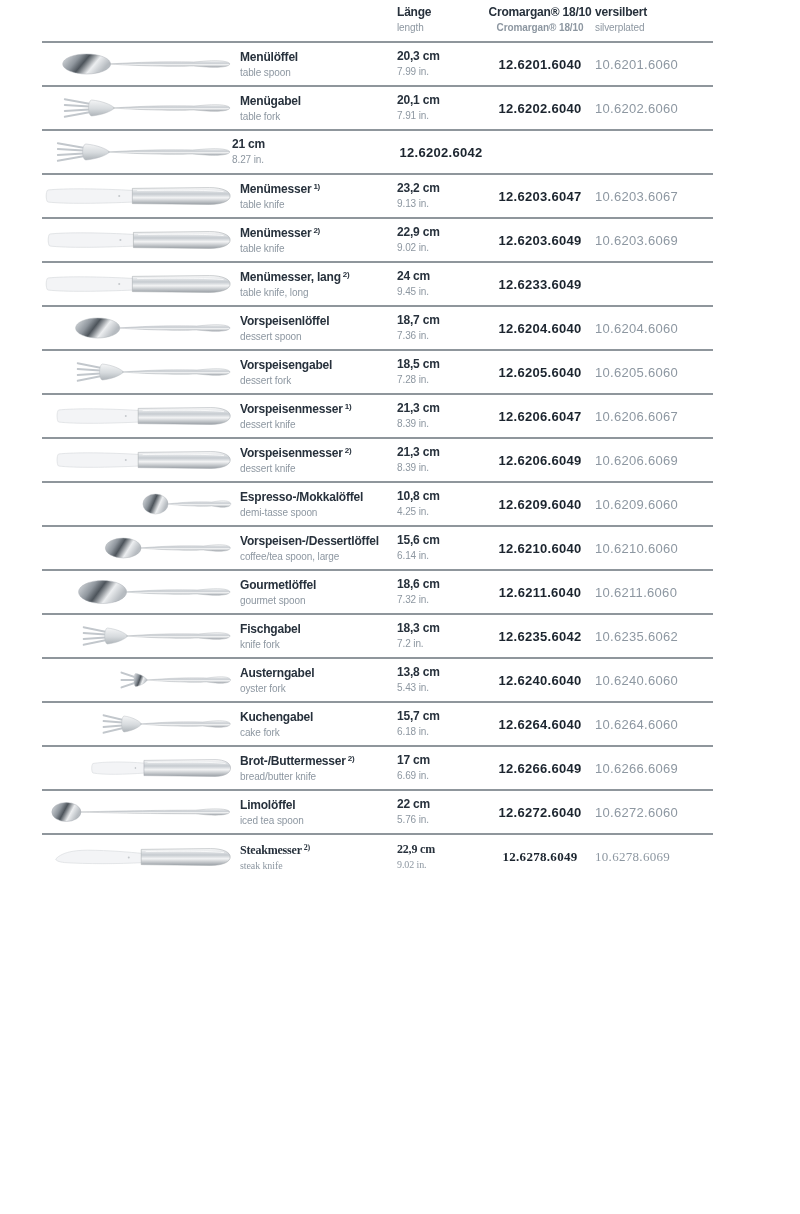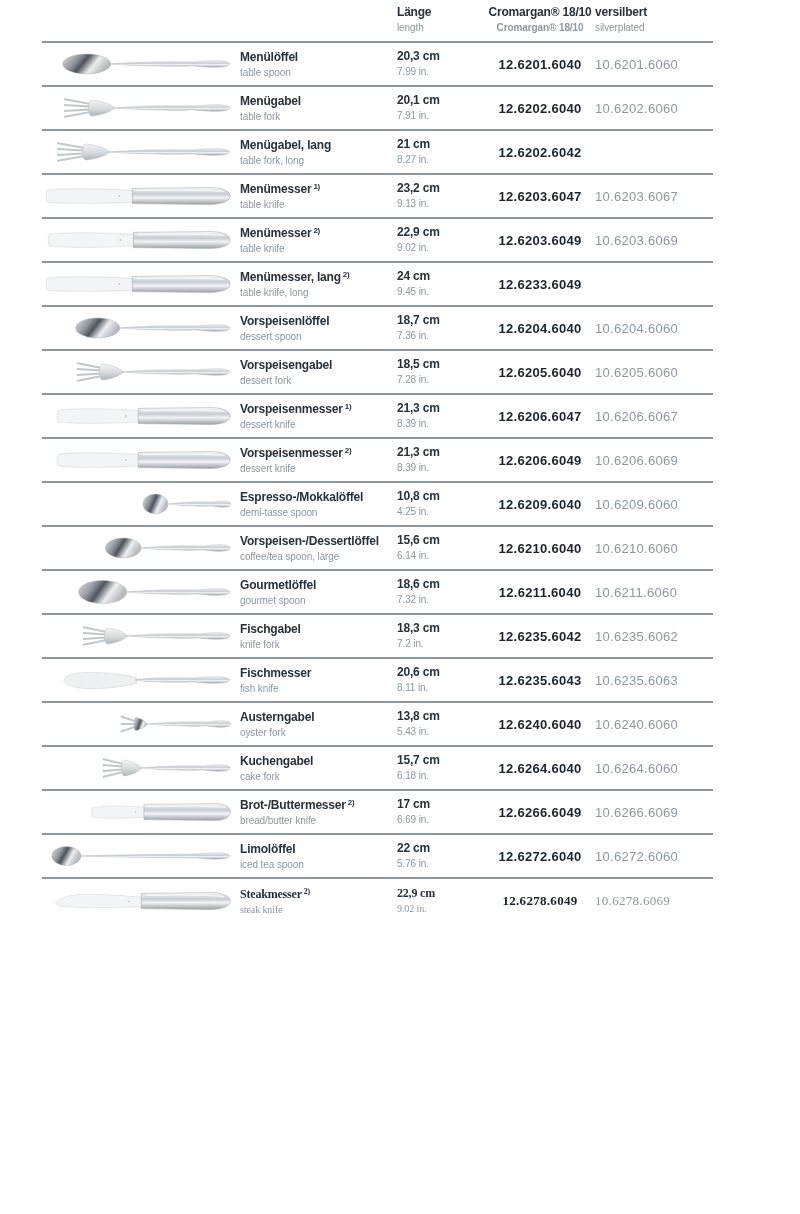--- a/index.html
+++ b/index.html
@@ -151,24 +151,20 @@
     <div class="c-img">
             <svg width="176" height="26" viewBox="0 0 200 26" preserveAspectRatio="none">
               <path d="M2,4.2 L36,9.4" stroke="#c2c7cc" stroke-width="2" fill="none" stroke-linecap="round"></path>
               <path d="M2,10 L36,11.8" stroke="#c2c7cc" stroke-width="2" fill="none" stroke-linecap="round"></path>
               <path d="M2,16 L36,14.2" stroke="#c2c7cc" stroke-width="2" fill="none" stroke-linecap="round"></path>
               <path d="M2,21.8 L36,16.6" stroke="#c2c7cc" stroke-width="2" fill="none" stroke-linecap="round"></path>
               <path d="M34,5 C29,5 29,21 34,21 C46,20 57,16.5 61,13 C57,9.5 46,6 34,5 Z" fill="url(#g-head)" stroke="#b4b9be" stroke-width="0.5"></path>
               <path d="M59,13 C100,10.6 132,10.6 155,11 L170,10 C186,9 197,10.4 197.5,13 C197,15.6 186,17 170,16 L155,15 C132,15.4 100,15.4 59,13 Z" fill="url(#g-silver)" stroke="#aeb3b8" stroke-width="0.5"></path>
             </svg>
           </div>
-    <div class="c-name">
-      <div class="de"><span>Menügabel, lang</span><sup class="fn"></sup></div>
-      <div class="en">table fork, long</div>
-    </div>
     <div class="c-len">
       <div class="de">21 cm</div>
       <div class="en">8.27 in.</div>
     </div>
     <div class="c-crom">12.6202.6042</div>
     <div class="c-silv"></div>
   </div>
         <div class="row item">
     <div class="c-img">
             <svg width="188" height="26" viewBox="0 0 200 26" preserveAspectRatio="none">
@@ -380,38 +376,20 @@
     </div>
     <div class="c-len">
       <div class="de">18,3 cm</div>
       <div class="en">7.2 in.</div>
     </div>
     <div class="c-crom">12.6235.6042</div>
     <div class="c-silv">10.6235.6062</div>
   </div>
         <div class="row item">
     <div class="c-img">
-            <svg width="170" height="26" viewBox="0 0 200 26" preserveAspectRatio="none">
-              <path d="M2,13.5 C4,8.5 14,5.5 32,5.5 C56,5.5 76,8 88,11 L88,16 C76,19.5 56,21.5 32,21.5 C14,21.5 4,18.5 2,13.5 Z" fill="#eef0f2" stroke="#d2d5d8" stroke-width="0.7"></path>
-              <path d="M86,13 C100,10.6 132,10.6 155,11 L170,10 C186,9 197,10.4 197.5,13 C197,15.6 186,17 170,16 L155,15 C132,15.4 100,15.4 86,13 Z" fill="url(#g-silver)" stroke="#aeb3b8" stroke-width="0.5"></path>
-            </svg>
-          </div>
-    <div class="c-name">
-      <div class="de"><span>Fischmesser</span><sup class="fn"></sup></div>
-      <div class="en">fish knife</div>
-    </div>
-    <div class="c-len">
-      <div class="de">20,6 cm</div>
-      <div class="en">8.11 in.</div>
-    </div>
-    <div class="c-crom">12.6235.6043</div>
-    <div class="c-silv">10.6235.6063</div>
-  </div>
-        <div class="row item">
-    <div class="c-img">
             <svg width="112" height="26" viewBox="0 0 200 26" preserveAspectRatio="none">
               <path d="M2,5.5 L30,10.8" stroke="#c2c7cc" stroke-width="2" fill="none" stroke-linecap="round"></path>
               <path d="M2,13 L30,13" stroke="#c2c7cc" stroke-width="2" fill="none" stroke-linecap="round"></path>
               <path d="M2,20.5 L30,15.2" stroke="#c2c7cc" stroke-width="2" fill="none" stroke-linecap="round"></path>
               <path d="M28,6.5 C24,6.5 24,19.5 28,19.5 C37,18.8 45,16 49,13 C45,10 37,7.2 28,6.5 Z" fill="url(#g-bowl)" stroke="#b4b9be" stroke-width="0.5"></path>
               <path d="M48,13 C100,10.6 132,10.6 155,11 L170,10 C186,9 197,10.4 197.5,13 C197,15.6 186,17 170,16 L155,15 C132,15.4 100,15.4 48,13 Z" fill="url(#g-silver)" stroke="#aeb3b8" stroke-width="0.5"></path>
             </svg>
           </div>
     <div class="c-name">
       <div class="de"><span>Austerngabel</span><sup class="fn"></sup></div>

